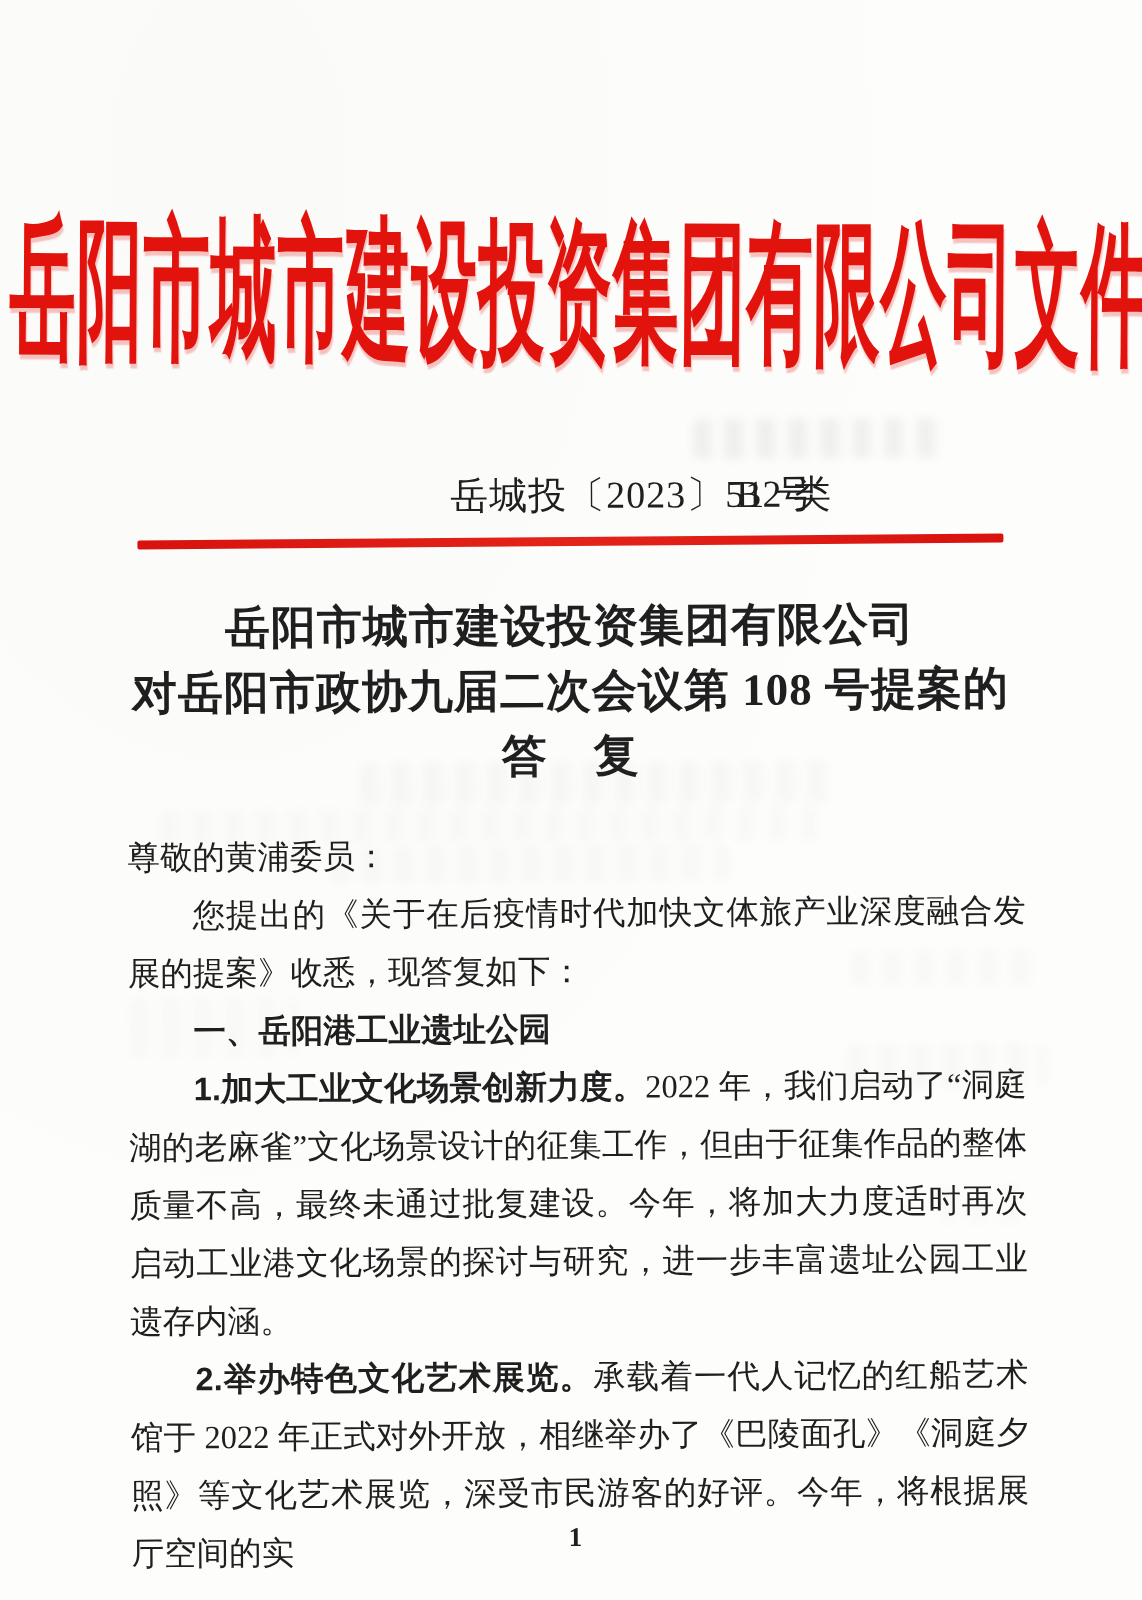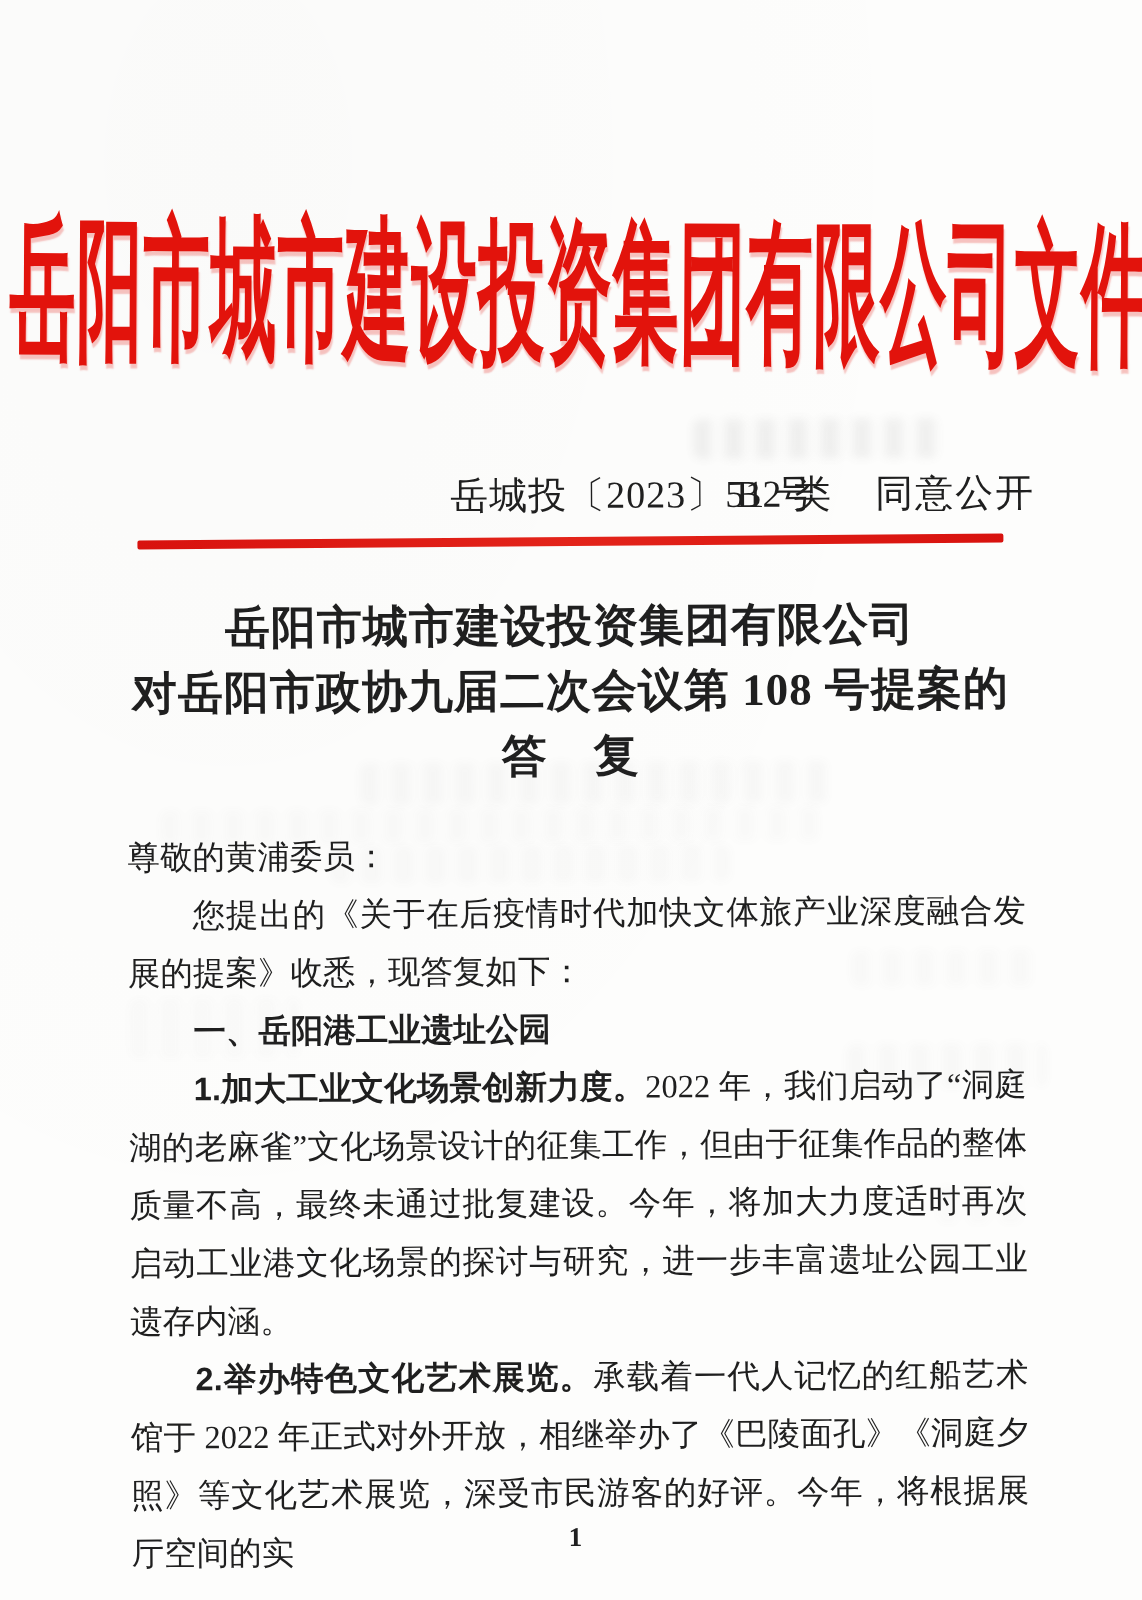--- a/index.html
+++ b/index.html
@@ -118,21 +118,20 @@
 <body>
 
 <div class="sheet">
   <div class="tilt">
 
     <div class="masthead">岳阳市城市建设投资集团有限公司文件</div>
 
     <div class="docinfo-row">
       <span class="doc-number">岳城投〔2023〕51 号</span>
       <span class="doc-category">B2 类</span>
-      <span class="doc-disclosure">同意公开</span>
     </div>
 
     <div class="red-rule"></div>
 
     <div class="doc-title">
       <div>岳阳市城市建设投资集团有限公司</div>
       <div>对岳阳市政协九届二次会议第 108 号提案的</div>
       <div>答　复</div>
     </div>
 

